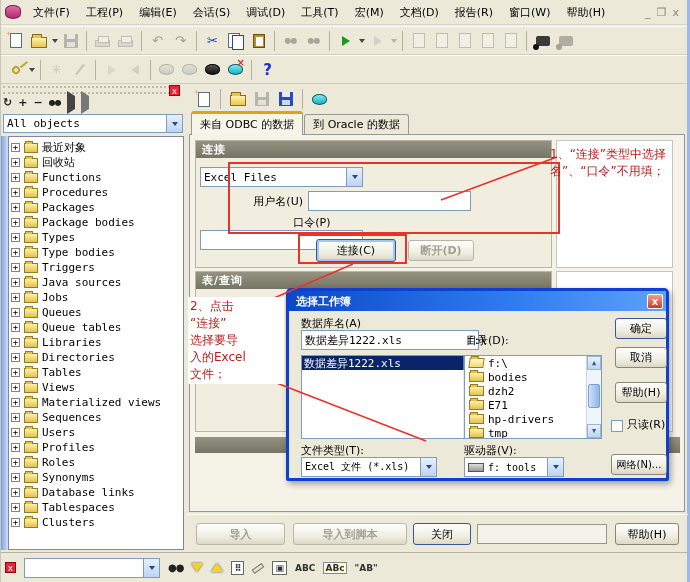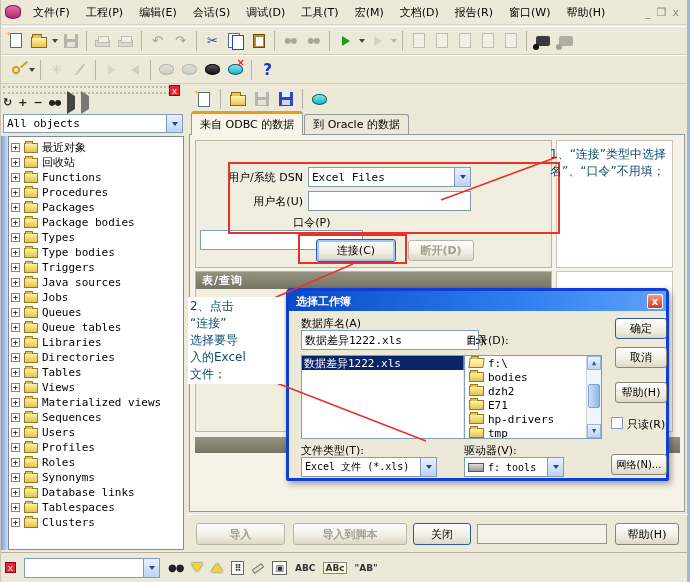--- a/index.html
+++ b/index.html
@@ -101,21 +101,21 @@
   .drive { width:16px; height:9px; background:linear-gradient(#ddd,#999); border:1px solid #555; margin-right:4px; }
 
   
   #statusbar { position:absolute; left:0; right:0; bottom:0; height:30px; border-top:1px solid #b5b1a4; background:#ece9d8; display:flex; align-items:center; gap:8px; padding:0 4px; }
   .tri-dn { width:0; height:0; border-left:6px solid transparent; border-right:6px solid transparent; border-top:9px solid #f5d327; filter:drop-shadow(0 0 1px #555); }
   .tri-up { width:0; height:0; border-left:6px solid transparent; border-right:6px solid transparent; border-bottom:9px solid #f5d327; filter:drop-shadow(0 0 1px #555); }
   .small-ic { font-size:9px; color:#333; font-weight:bold; }
 
   
   #overlay { position:absolute; inset:0; z-index:50; pointer-events:none; }
-  .note { position:absolute; z-index:51; color:#0c4a6e; pointer-events:none; }
+  .note { position:absolute; z-index:51; color:#b91c1c; pointer-events:none; }
   #note1 { left:549px; top:146px; width:126px; font-size:12px; line-height:17px; }
   #note2 { left:187px; top:297px; width:96px; background:#fff; font-size:12px; line-height:17px; padding:1px 2px; }
 </style>
 </head>
 <body>
 
 <div id="root">
 
   <div id="menubar">
     <span class="appicon"></span>
@@ -414,22 +414,22 @@
           <span class="db"></span>
         </span>
     </div>
     <div id="itabs">
       <span class="tab active">来自 ODBC 的数据</span>
       <span class="tab">到 Oracle 的数据</span>
     </div>
     <div id="page">
 
       <div id="grp-connect">
+        <div class="gbar">连接</div>
         <div class="frow" style="left:4px;top:26px;">
-          <span class="flabel">用户/系统 DSN</span>
           <span class="field" style="width:163px;">
             <span class="combo" style="border:none;width:100%;">
                 <span>Excel Files</span>
               <span class="btn-dd">
                   <span class="dd"></span>
                 </span>
             </span>
           </span>
         </div>
         <div class="frow" style="left:4px;top:50px;">
@@ -509,21 +509,21 @@
         </div>
       <div class="sbar">
         <div class="sbtn">▲</div>
         <div class="sthumb"></div>
         <div class="sbtn abs" style="bottom:0;left:0;right:0;">▼</div>
       </div>
     </div>
     <div class="btn abs" style="left:326px;top:27px;width:52px;height:21px;border-color:#35589a;">确定</div>
     <div class="btn abs" style="left:326px;top:56px;width:52px;height:21px;">取消</div>
     <div class="btn abs" style="left:326px;top:91px;width:52px;height:21px;">帮助(H)</div>
-    <div class="abs" style="left:322px;top:126px;display:flex;align-items:flex-start;gap:4px;">
+    <div class="abs" style="left:322px;top:126px;display:flex;align-items:flex-end;gap:4px;">
       <span class="chk"></span>
       <span>只读(R)</span>
     </div>
     <span class="abs" style="left:12px;top:152px;">文件类型(T):</span>
     <div class="field abs" style="left:12px;top:166px;width:136px;">
       <span class="combo" style="border:none;height:100%;font-size:10px;justify-content:center;">
           <span>Excel 文件 (*.xls)</span>
         <span class="btn-dd">
             <span class="dd"></span>
           </span>

